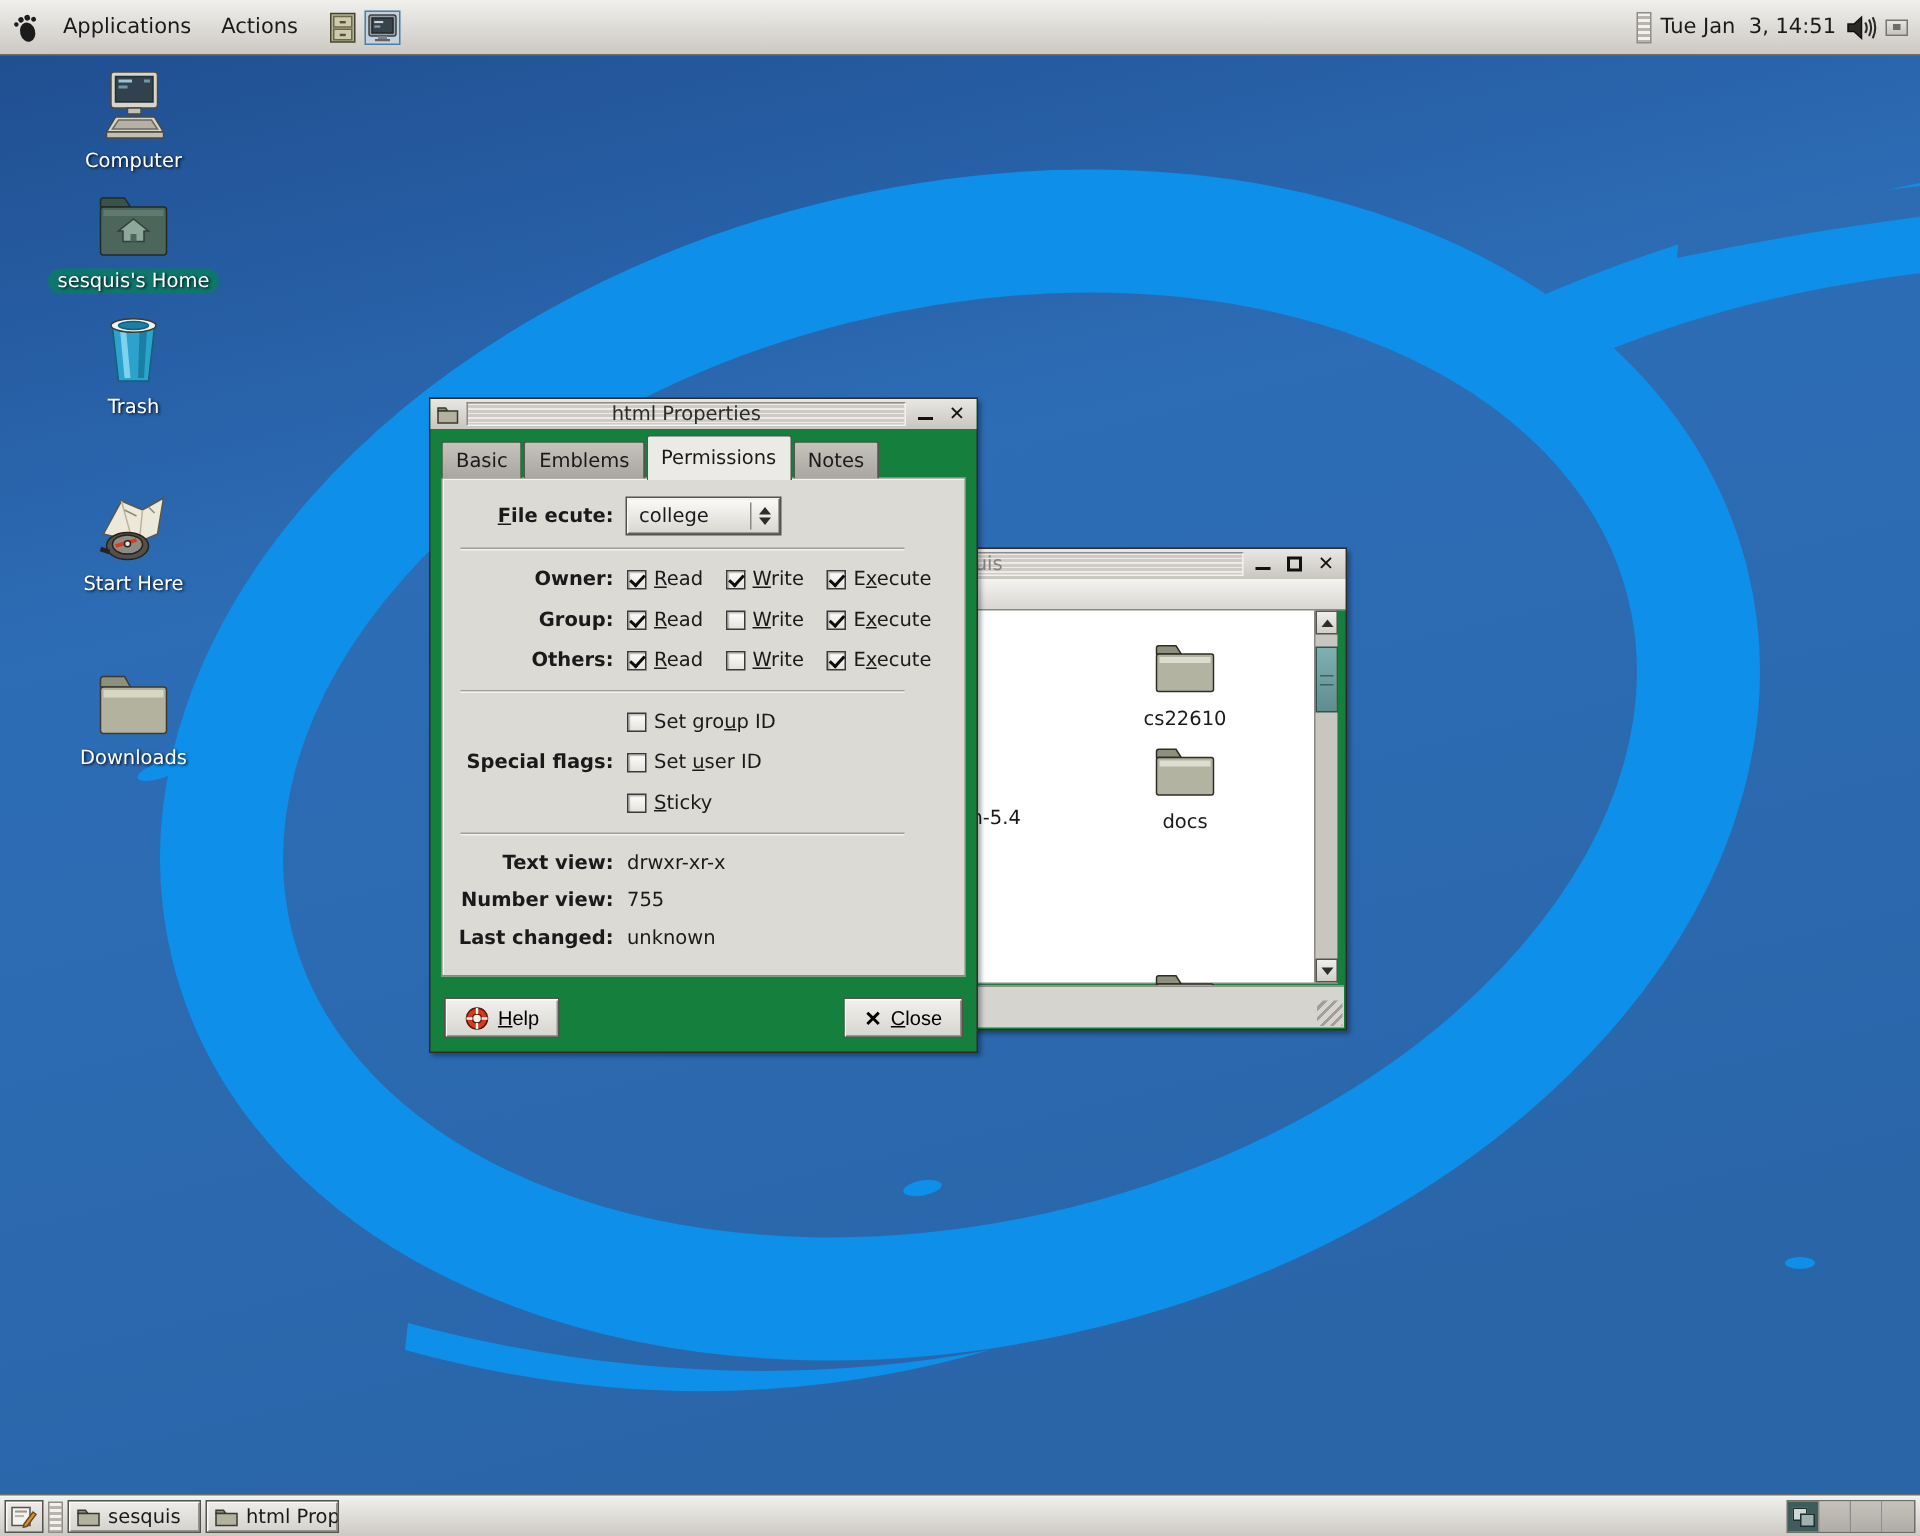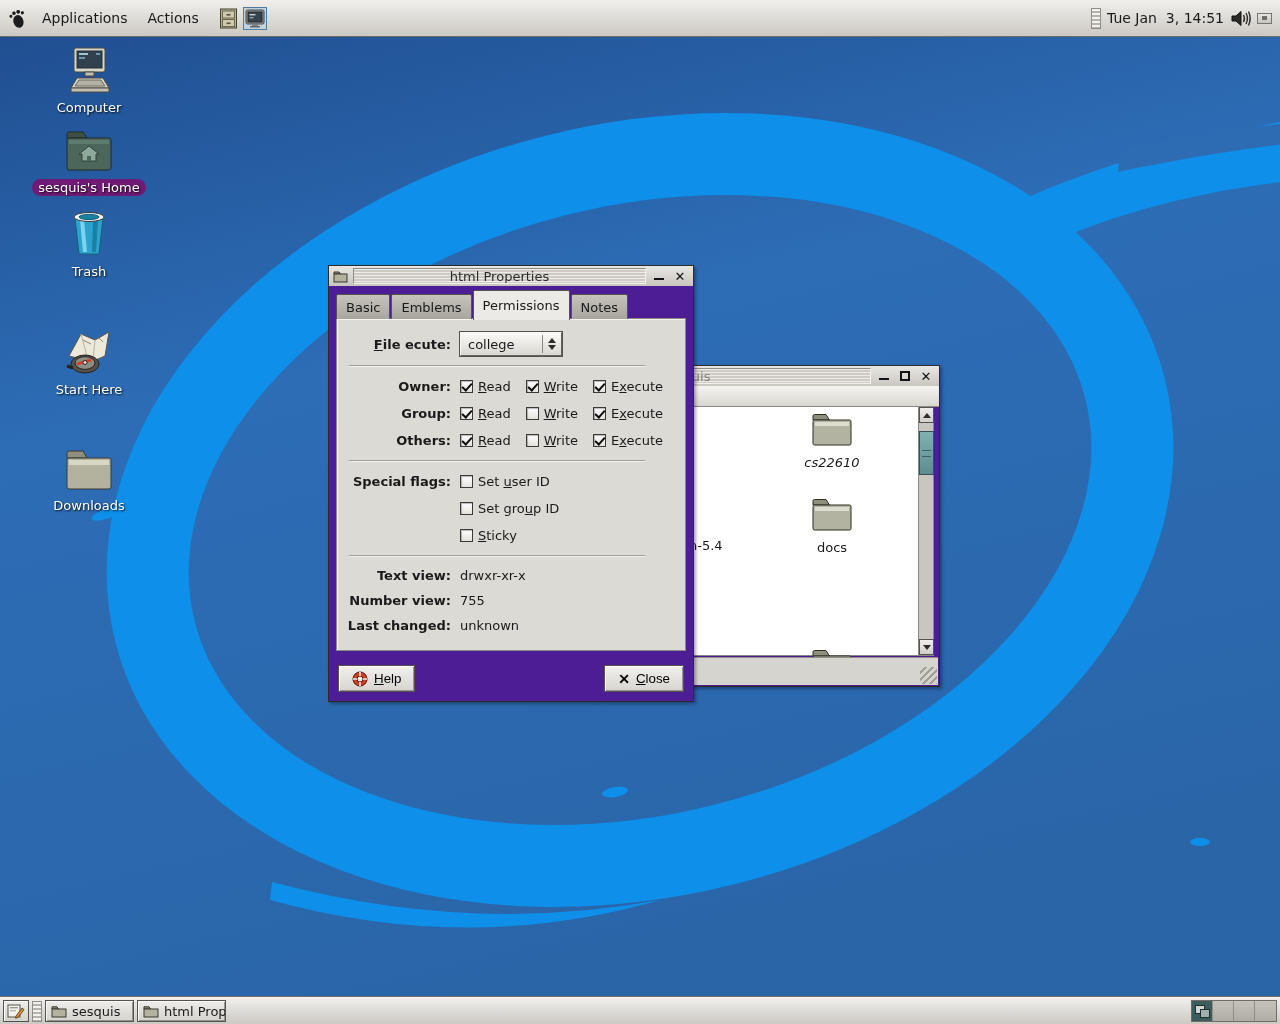--- a/index.html
+++ b/index.html
@@ -6,24 +6,24 @@
   html,body { width:1280px; height:1024px; overflow:hidden; }
   body { font-family:"DejaVu Sans","Liberation Sans",sans-serif; font-size:13px; color:#1a1a1a; position:relative; background:#2d6cb3; }
 
   
   #wallpaper { position:absolute; inset:0; z-index:0; }
 
   
   .dicon { position:absolute; width:116px; text-align:center; z-index:1; }
   .dicon .ic { display:block; margin:0 auto 3px; }
   .dicon-label { color:#fff; text-shadow:1px 1px 2px rgba(0,0,0,.9); display:inline-block; padding:1px 6px; border-radius:9px; white-space:nowrap; }
-  .dicon.selected .dicon-label { background:#701a75; }
-
-  
-  .window { position:absolute; background:#4c1d95; border:1px solid #2e2c29; box-shadow:2px 2px 3px rgba(0,0,20,.35);margin-left:42px; }
+  .dicon.selected .dicon-label { background:#0f766e; }
+
+  
+  .window { position:absolute; background:#15803d; border:1px solid #2e2c29; box-shadow:2px 2px 3px rgba(0,0,20,.35); }
   .titlebar { height:20px; display:flex; align-items:center; padding:2px 5px 2px 4px; gap:5px; background:linear-gradient(#e9e7e3,#c9c6c0); }
   .stripebox { flex:1; align-self:stretch; position:relative; border:1px solid; border-color:#8f8c86 #f2f1ee #f2f1ee #8f8c86;
     background:repeating-linear-gradient(180deg,#ecebe7 0 1px,#cecbc5 1px 3px); display:flex; align-items:center; justify-content:center; overflow:hidden; }
   .wtitle { font-size:13px; color:#2b2b28; line-height:1; padding:0 6px; }
   .winbtn { width:16px; height:16px; display:flex; align-items:center; justify-content:center; font-weight:bold; font-size:13px; color:#111; cursor:default; }
   .minglyph { width:10px; border-bottom:2px solid #111; height:8px; }
   .maxglyph { width:10px; height:10px; border:2px solid #111; }
 
   
   .tabs { position:absolute; top:23px; left:7px; right:7px; height:30px; display:flex; align-items:flex-end; z-index:3; }
@@ -179,21 +179,21 @@
     <span class="winbtn">
         <span class="maxglyph"></span>
       </span>
     <span class="winbtn">✕</span>
   </div>
   <div class="fm-toolbar"></div>
   <div class="fm-content">
 
     <span style="position:absolute; left:112px; top:131px;">on-5.4</span>
 
-    <div class="fitem" style="left:218px; top:4px;font-style:italic;">
+    <div class="fitem" style="left:218px; top:20px;">
       <svg class="folder-svg" width="44" height="38" viewBox="0 0 44 38">
         <path class="ftab" d="M3 9 L3 5 Q3 3.5 4.5 3.5 L16 3.5 L19.5 9 Z" stroke="#2e2e24"></path>
         <rect class="fbody" x="3" y="9" width="38" height="25" rx="1.5" stroke="#2e2e24"></rect>
         <rect class="fhi" x="5" y="11" width="34" height="4"></rect>
       </svg>
       <br><span class="flabel">cs22610</span>
     </div>
 
     <div class="fitem" style="left:218px; top:89px;">
       <svg class="folder-svg" width="44" height="38" viewBox="0 0 44 38">
@@ -318,31 +318,31 @@
         </span>
       <span class="cbgroup">
           <span class="cb on"></span>
           <span><span>E</span><u>x</u><span>ecute</span></span>
         </span>
     </div>
 
     <hr class="sep">
 
     <div class="frow" style="height:27px;">
+      <span class="rlabel"></span>
+      <span class="cbgroup">
+          <span class="cb"></span>
+          <span><span>Set gro</span><u>u</u><span>p ID</span></span>
+        </span>
+    </div>
+    <div class="frow" style="height:27px;">
       <span class="rlabel">Special flags:</span>
       <span class="cbgroup">
           <span class="cb"></span>
           <span><span>Set </span><u>u</u><span>ser ID</span></span>
-        </span>
-    </div>
-    <div class="frow" style="height:27px;">
-      <span class="rlabel"></span>
-      <span class="cbgroup">
-          <span class="cb"></span>
-          <span><span>Set gro</span><u>u</u><span>p ID</span></span>
         </span>
     </div>
     <div class="frow" style="height:27px;">
       <span class="rlabel"></span>
       <span class="cbgroup">
           <span class="cb"></span>
           <span><span></span><u>S</u><span>ticky</span></span>
         </span>
     </div>
 

